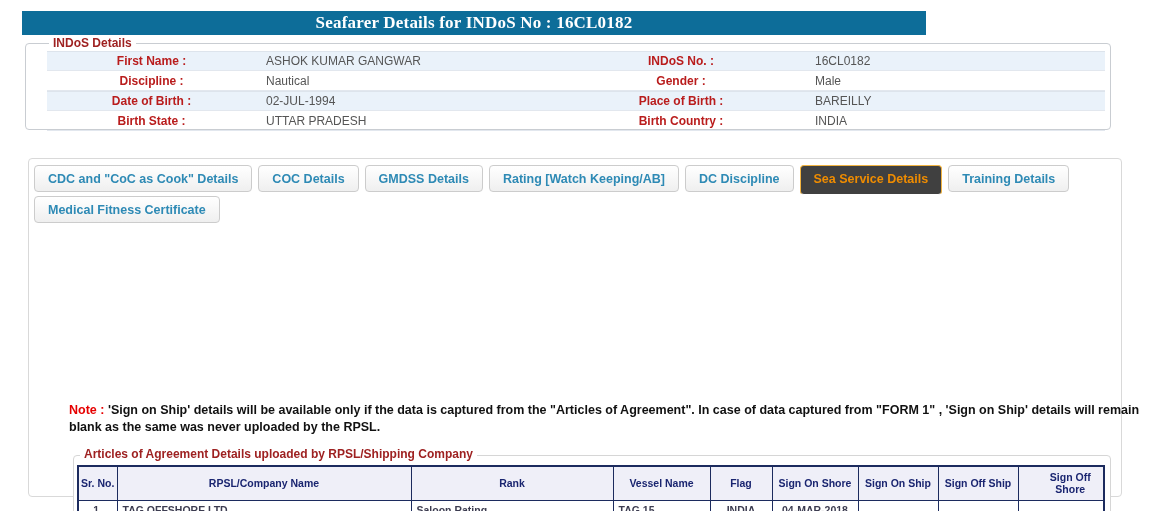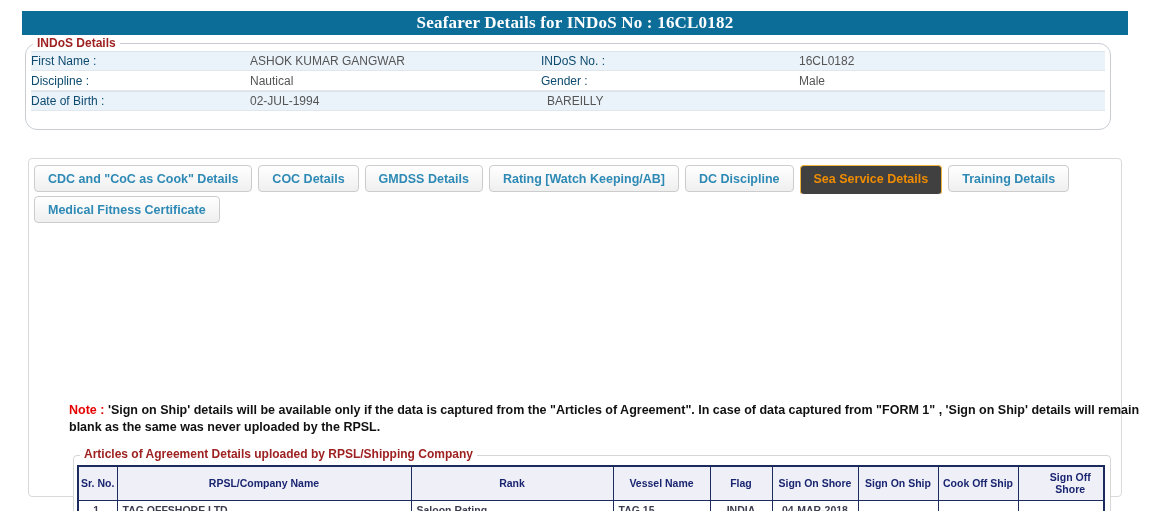--- a/index.html
+++ b/index.html
@@ -16,39 +16,39 @@
   }
   *{box-sizing:border-box;}
   html,body{margin:0;padding:0;}
   body{
     width:1150px;height:511px;position:relative;background:#ffffff;
     font-family:"Liberation Sans", sans-serif;color:#444;overflow:hidden;
   }
 
   
   .title-bar{
-    position:absolute;left:22px;top:11px;width:1106px;height:24px;
+    position:absolute;left:22px;top:11px;width:904px;height:24px;
     background:var(--header-bg);color:#fff;text-align:center;line-height:24px;
     font-family:"Liberation Serif", serif;font-weight:bold;font-size:17px;letter-spacing:.2px;
   }
 
   
   fieldset.indos{
     position:absolute;left:25px;top:36px;width:1086px;height:94px;
-    border:1px solid #c9cdd2;border-radius:12px;margin:0;padding:1px 5px 4px 5px;background:#fff;
+    border:1px solid #c9cdd2;border-radius:4px;margin:0;padding:1px 5px 4px 21px;background:#fff;
   }
   fieldset.indos legend{
     color:var(--section-label);font-weight:bold;font-size:12px;padding:0 4px;margin-left:2px;
   }
   .indos-row{
     display:grid;grid-template-columns:213px 297px 252px 1fr;
     align-items:center;height:20px;font-size:12px;border-bottom:1px solid #e2e7ee;
   }
   .indos-row.odd{background:#eaf2fa;border-top:1px solid #dde4ec;}
-  .indos-row .lbl{font-weight:normal;color:#0c4a6e;text-align:left;padding-right:4px;white-space:nowrap;}
+  .indos-row .lbl{font-weight:bold;color:#b91c1c;text-align:center;padding-right:4px;white-space:nowrap;}
   .indos-row .val{color:#555;padding-left:6px;white-space:nowrap;}
 
   
   .tab-panel{
     position:absolute;left:28px;top:158px;width:1094px;height:339px;
     border:1px solid #d9d9d9;border-radius:4px;background:#fff;
   }
   .tab-bar{position:absolute;left:2px;top:4px;width:1060px;}
   .tab{
     display:inline-block;margin:2px 3px;padding:6px 13px 5px 13px;
@@ -112,21 +112,28 @@
       </div>
       <div class="indos-row even">
         <div class="lbl">Discipline :</div>
         <div class="val">Nautical</div>
         <div class="lbl">Gender :</div>
         <div class="val">Male</div>
       </div>
       <div class="indos-row odd">
         <div class="lbl">Date of Birth :</div>
         <div class="val">02-JUL-1994</div>
+        <div class="lbl">Place of Birth :</div>
         <div class="val">BAREILLY</div>
+      </div>
+      <div class="indos-row even">
+        <div class="lbl">Birth State :</div>
+        <div class="val">UTTAR PRADESH</div>
+        <div class="lbl">Birth Country :</div>
+        <div class="val">INDIA</div>
       </div>
     </div>
 </fieldset>
 
 <div class="tab-panel">
   <div class="tab-bar" id="tab-bar"><div class="tab">CDC and "CoC as Cook" Details</div><div class="tab">COC Details</div><div class="tab">GMDSS Details</div><div class="tab">Rating [Watch Keeping/AB]</div><div class="tab">DC Discipline</div><div class="tab active">Sea Service Details</div><div class="tab">Training Details</div><div class="tab">Medical Fitness Certificate</div></div>
 
   <div class="note">
     <span class="note-prefix">Note :</span>
     <span> <span>'Sign on Ship' details will be available only if the data is captured from the "Articles of Agreement". In case of data captured from "FORM 1" , 'Sign on Ship' details will remain blank as the same was never uploaded by the RPSL.</span></span>
@@ -137,21 +144,21 @@
     <table class="dg" id="articles-table" style="width: 1026px;">
         <thead>
           <tr>
             <th style="width: 39px; height: 22px;">Sr. No.</th>
             <th style="width: 294px; height: 22px;">RPSL/Company Name</th>
             <th style="width: 202px; height: 22px;">Rank</th>
             <th style="width: 97px; height: 34px; margin-left: 29px;">Vessel Name</th>
             <th style="width: 62px; height: 26px;">Flag</th>
             <th style="width: 86px; height: 18px;">Sign On Shore</th>
             <th style="width: 80px; height: 22px;">Sign On Ship</th>
-            <th style="width: 80px; height: 22px;">Cook Off Ship</th>
+            <th style="width: 80px; height: 22px;">Sign Off Ship</th>
             <th style="width: 86px; height: 22px; padding-left: 20px;">Sign Off Shore</th>
           </tr>
         </thead>
         <tbody>
           <tr>
             <td class="al-c">1.</td>
             <td class="al-l">TAG OFFSHORE LTD.</td>
             <td class="al-l">Saloon Rating</td>
             <td class="al-l">TAG 15</td>
             <td class="al-c">INDIA</td>

